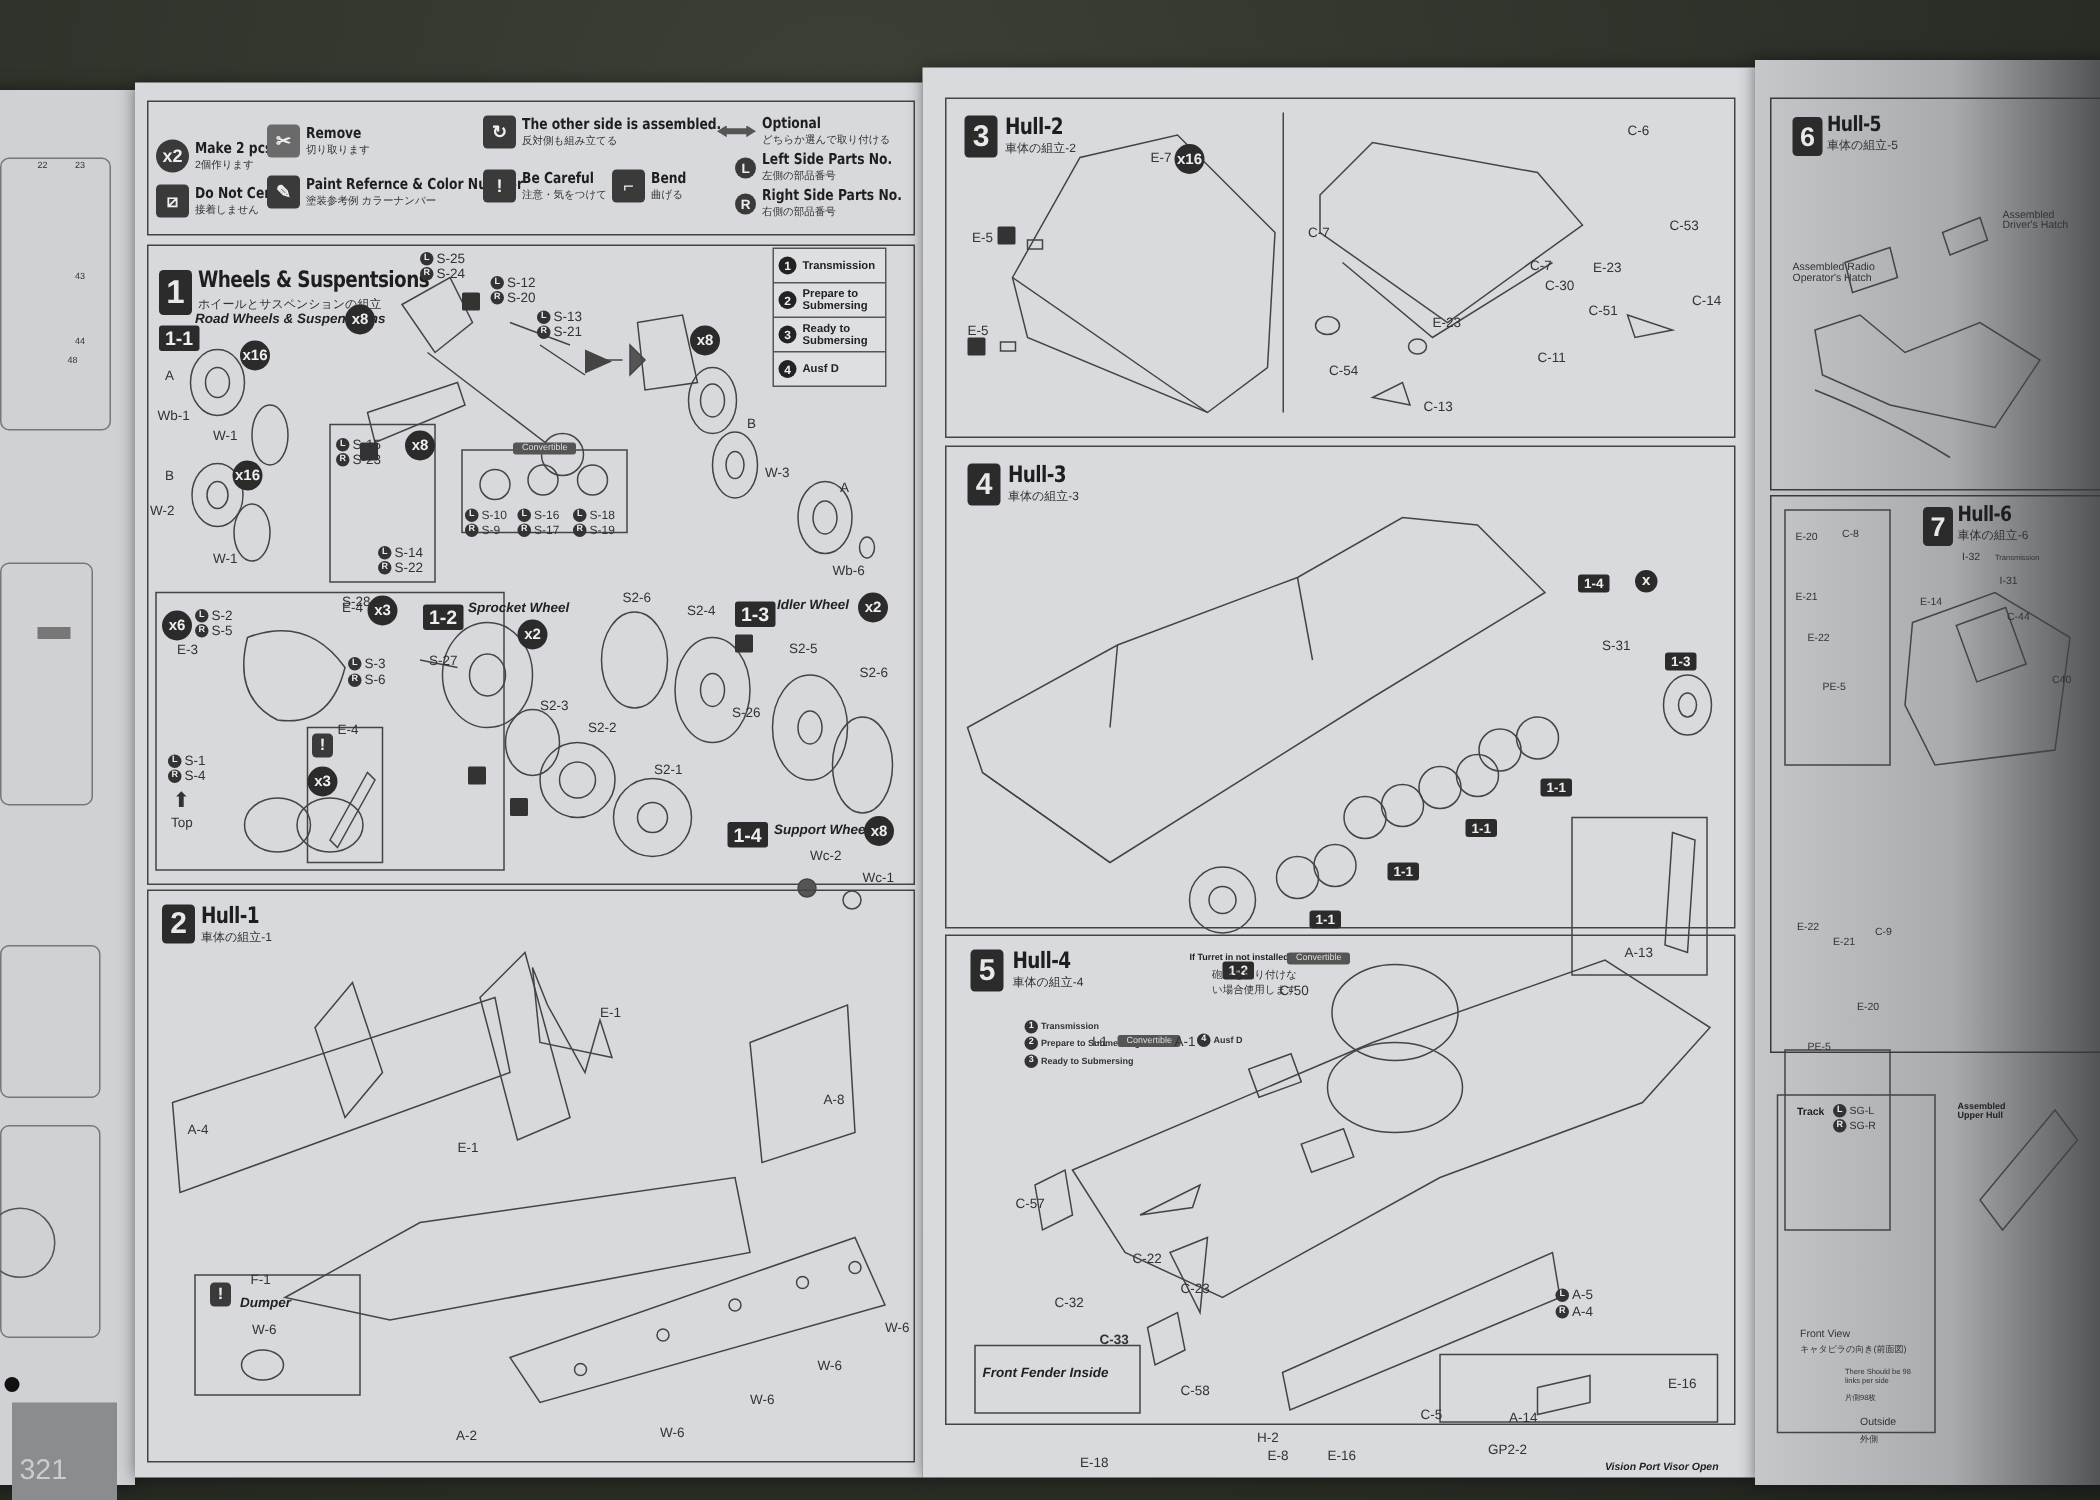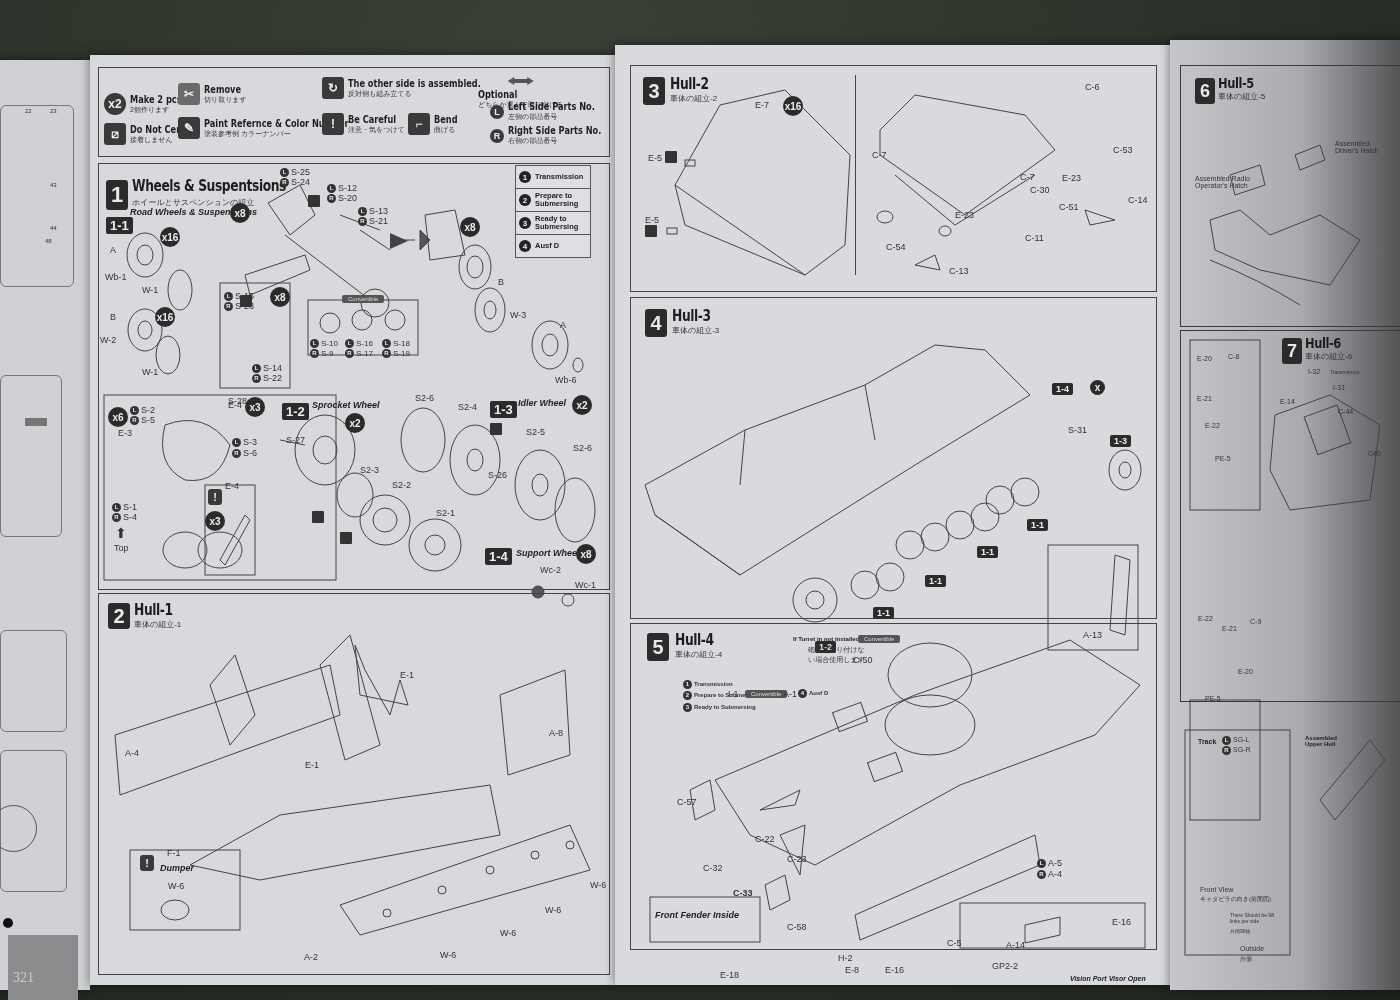--- a/index.html
+++ b/index.html
@@ -59,21 +59,21 @@
   <div class="lbl" style="left:60px;top:122px;font-size:6px;">43</div>
   <div class="lbl" style="left:60px;top:165px;font-size:6px;">44</div>
   <div class="lbl" style="left:55px;top:178px;font-size:6px;">48</div>
   <div class="sprue" style="left:10px;top:315px;width:60px;height:160px;"></div>
   <div style="position:absolute;left:35px;top:358px;width:22px;height:8px;background:#777;"></div>
   <div class="sprue" style="left:10px;top:570px;width:65px;height:100px;"></div>
   <div class="sprue" style="left:10px;top:690px;width:65px;height:140px;"></div>
   <div style="position:absolute;left:0px;top:745px;width:45px;height:45px;border:1px solid #555;border-radius:50%;"></div>
   <div style="position:absolute;left:13px;top:858px;width:10px;height:10px;border-radius:50%;background:#111;"></div>
   <div style="position:absolute;left:18px;top:875px;width:70px;height:75px;background:#8b8c8e;">
-    <div style="position:absolute;left:5px;top:35px;font-size:14px;color:#ccc;font-family:Liberation Serif, serif;">321</div>
+    <div style="position:absolute;left:5px;top:35px;font-size:19px;color:#ccc;">321</div>
   </div>
 </div>
 
 <div class="sheet" id="sheet-left">
 
   <div class="frame" style="left:8px;top:12px;width:510px;height:88px;"></div>
   <div class="legend-item" style="left:14px;top:38px;">
     <div class="legend-icon" style="border-radius:50%;">x2</div>
     <div>
         <span class="legend-title">Make 2 pcs</span>
@@ -87,21 +87,21 @@
         <span class="legend-jp">切り取ります</span>
       </div>
   </div>
   <div class="legend-item" style="left:232px;top:22px;">
     <div class="legend-icon">↻</div>
     <div>
         <span class="legend-title">The other side is assembled.</span>
         <span class="legend-jp">反対側も組み立てる</span>
       </div>
   </div>
-  <div class="legend-item" style="left:388px;top:22px;flex-direction:column;">
+  <div class="legend-item" style="left:388px;top:22px;">
     <div style="width:26px;height:8px;background:#555;clip-path:polygon(0 50%,25% 0,25% 25%,75% 25%,75% 0,100% 50%,75% 100%,75% 75%,25% 75%,25% 100%);"></div>
     <div>
         <span class="legend-title">Optional</span>
         <span class="legend-jp">どちらか選んで取り付ける</span>
       </div>
   </div>
   <div class="legend-item" style="left:14px;top:68px;">
     <div class="legend-icon">⧄</div>
     <div>
         <span class="legend-title">Do Not Cement</span>
@@ -361,21 +361,21 @@
     <path d="M60 140 L190 230"></path>
     <rect x="70" y="115" width="10" height="6"></rect>
       <rect x="52" y="183" width="10" height="6"></rect>
     <path d="M265 85 L300 50 L410 70 L440 105 L350 170 L265 110 Z"></path>
     <path d="M280 130 L340 180 L420 130"></path>
     <ellipse cx="270" cy="172" rx="8" ry="6"></ellipse>
       <ellipse cx="330" cy="186" rx="6" ry="5"></ellipse>
     <path d="M470 165 L500 175 L475 180 Z"></path>
       <path d="M300 220 L320 210 L325 225 Z"></path>
   </svg>
-  <div class="lbl" style="left:140px;top:55px;">E-7</div>
+  <div class="lbl" style="left:152px;top:55px;">E-7</div>
   <div class="mult" style="left:168px;top:51px;">x16</div>
   <div class="lbl" style="left:33px;top:108px;">E-5</div>
   <div class="icon-sq" style="left:50px;top:106px;"></div>
   <div class="lbl" style="left:30px;top:170px;">E-5</div>
   <div class="icon-sq" style="left:30px;top:180px;"></div>
   <div class="lbl" style="left:470px;top:37px;">C-6</div>
   <div class="lbl" style="left:257px;top:105px;">C-7</div>
   <div class="lbl" style="left:498px;top:100px;">C-53</div>
   <div class="lbl" style="left:405px;top:127px;">C-7</div>
   <div class="lbl" style="left:415px;top:140px;">C-30</div>

